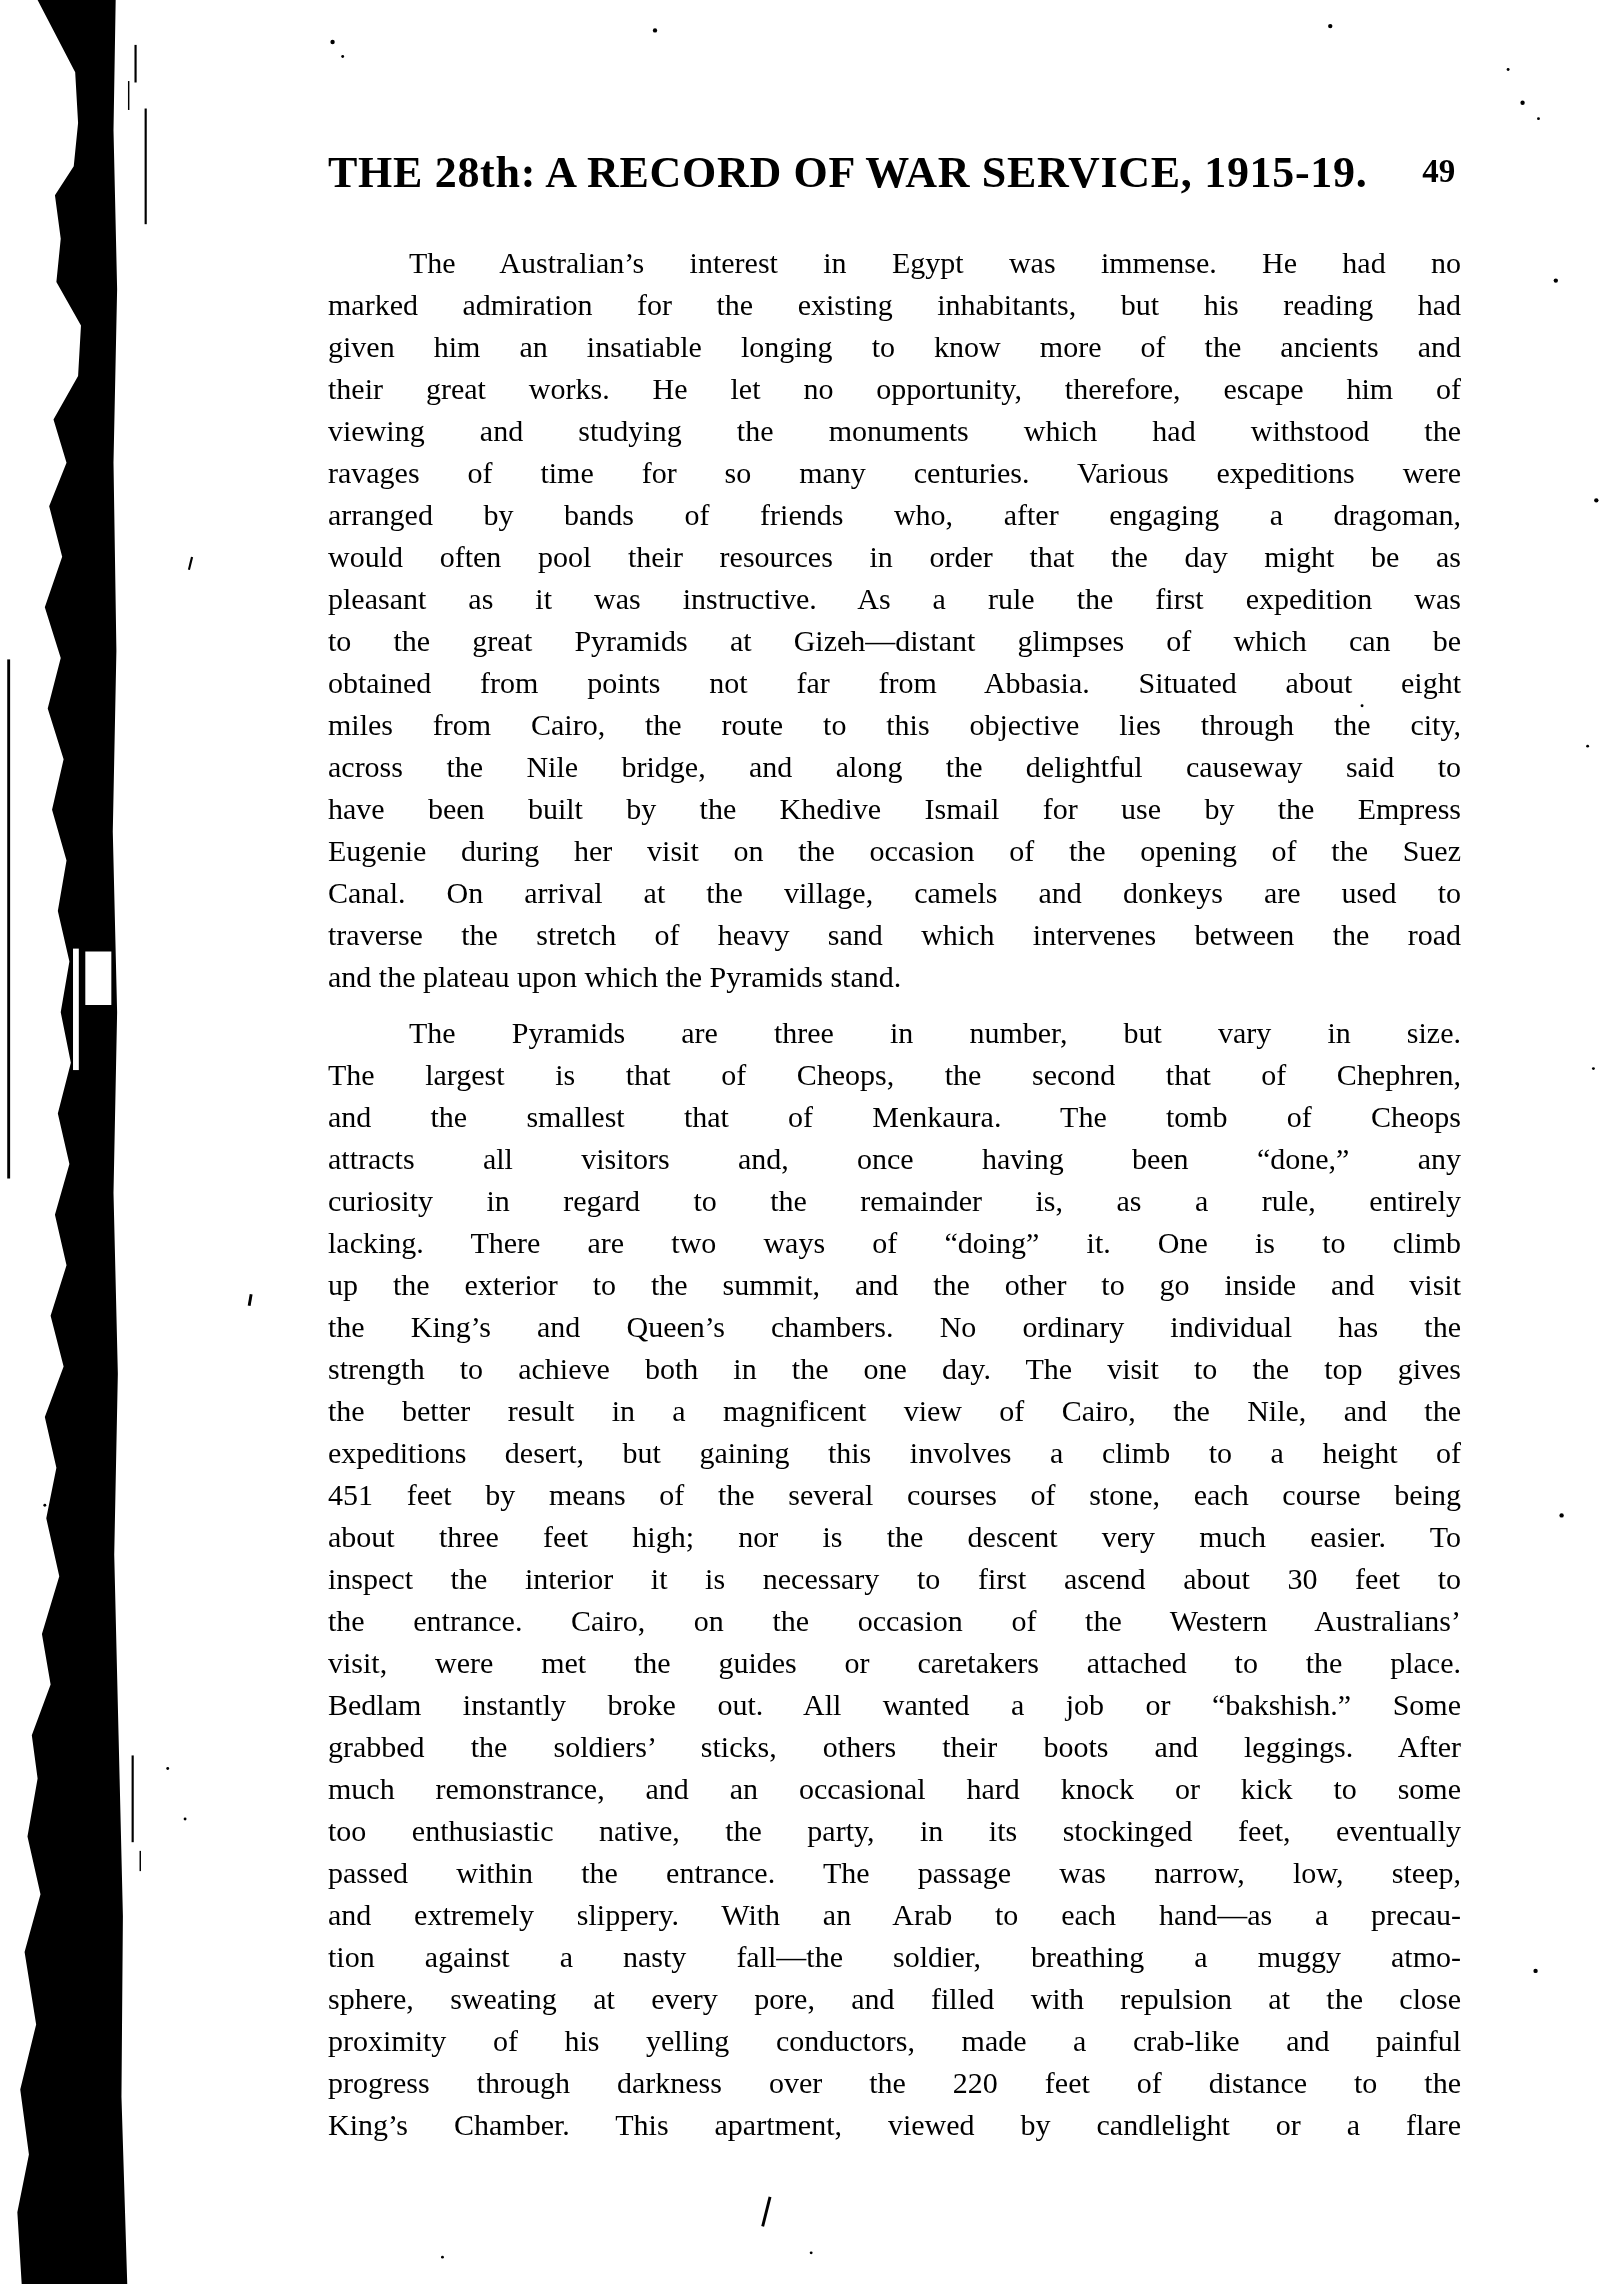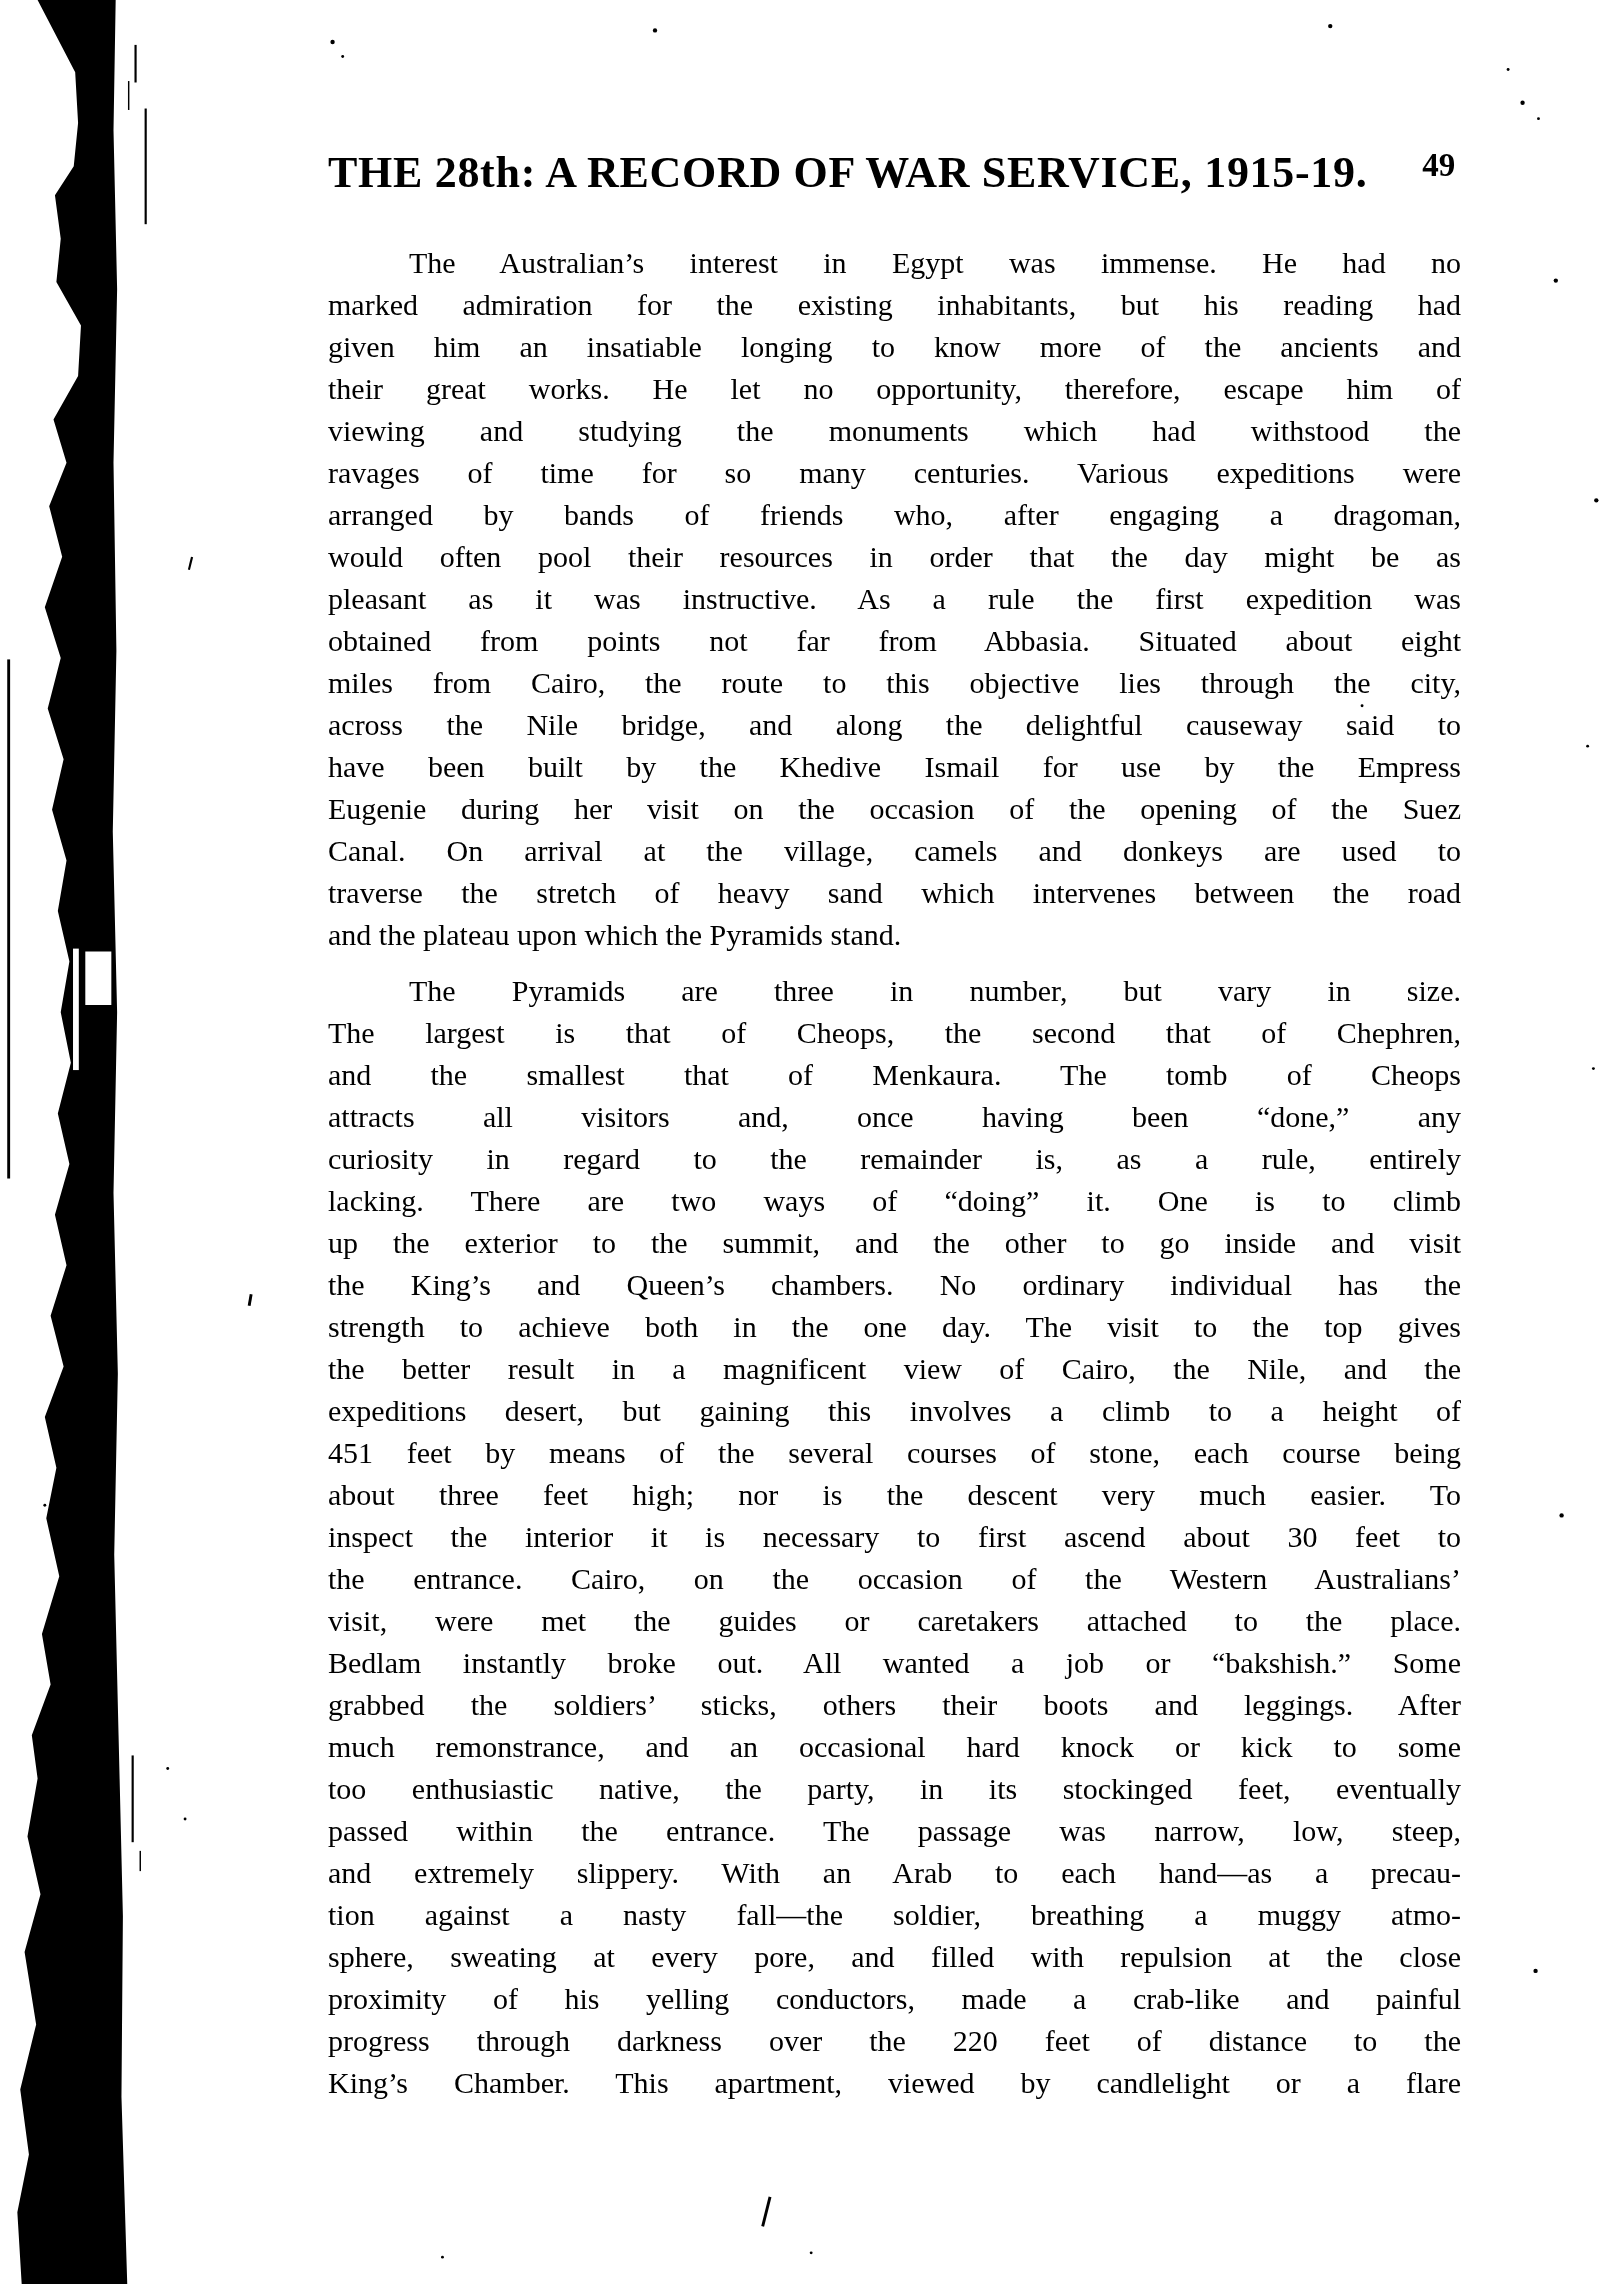--- a/index.html
+++ b/index.html
@@ -38,21 +38,21 @@
     top: 0;
     text-align: left;
     font-size: 44px;
     font-weight: 700;
     letter-spacing: 0.7px;
     white-space: nowrap;
   }
   .page-number {
     position: absolute;
     right: 5.8px;
-    top: 0;
+    top: 6px;
     font-size: 33px;
     font-weight: 700;
   }
   .body-text {
     position: absolute;
     left: 328px;
     top: 242px;
     width: 1133px;
     font-size: 30px;
     line-height: 42px;
@@ -139,20 +139,21 @@
     <div class="para no-justify-last">
         <div class="line">The Australian’s interest in Egypt was immense. He had no</div>
         <div class="line">marked admiration for the existing inhabitants, but his reading had</div>
         <div class="line">given him an insatiable longing to know more of the ancients and</div>
         <div class="line">their great works. He let no opportunity, therefore, escape him of</div>
         <div class="line">viewing and studying the monuments which had withstood the</div>
         <div class="line">ravages of time for so many centuries. Various expeditions were</div>
         <div class="line">arranged by bands of friends who, after engaging a dragoman,</div>
         <div class="line">would often pool their resources in order that the day might be as</div>
         <div class="line">pleasant as it was instructive. As a rule the first expedition was</div>
+        <div class="line">to the great Pyramids at Gizeh—distant glimpses of which can be</div>
         <div class="line">obtained from points not far from Abbasia. Situated about eight</div>
         <div class="line">miles from Cairo, the route to this objective lies through the city,</div>
         <div class="line">across the Nile bridge, and along the delightful causeway said to</div>
         <div class="line">have been built by the Khedive Ismail for use by the Empress</div>
         <div class="line">Eugenie during her visit on the occasion of the opening of the Suez</div>
         <div class="line">Canal. On arrival at the village, camels and donkeys are used to</div>
         <div class="line">traverse the stretch of heavy sand which intervenes between the road</div>
         <div class="line">and the plateau upon which the Pyramids stand.</div>
       </div>
     <div class="para">

